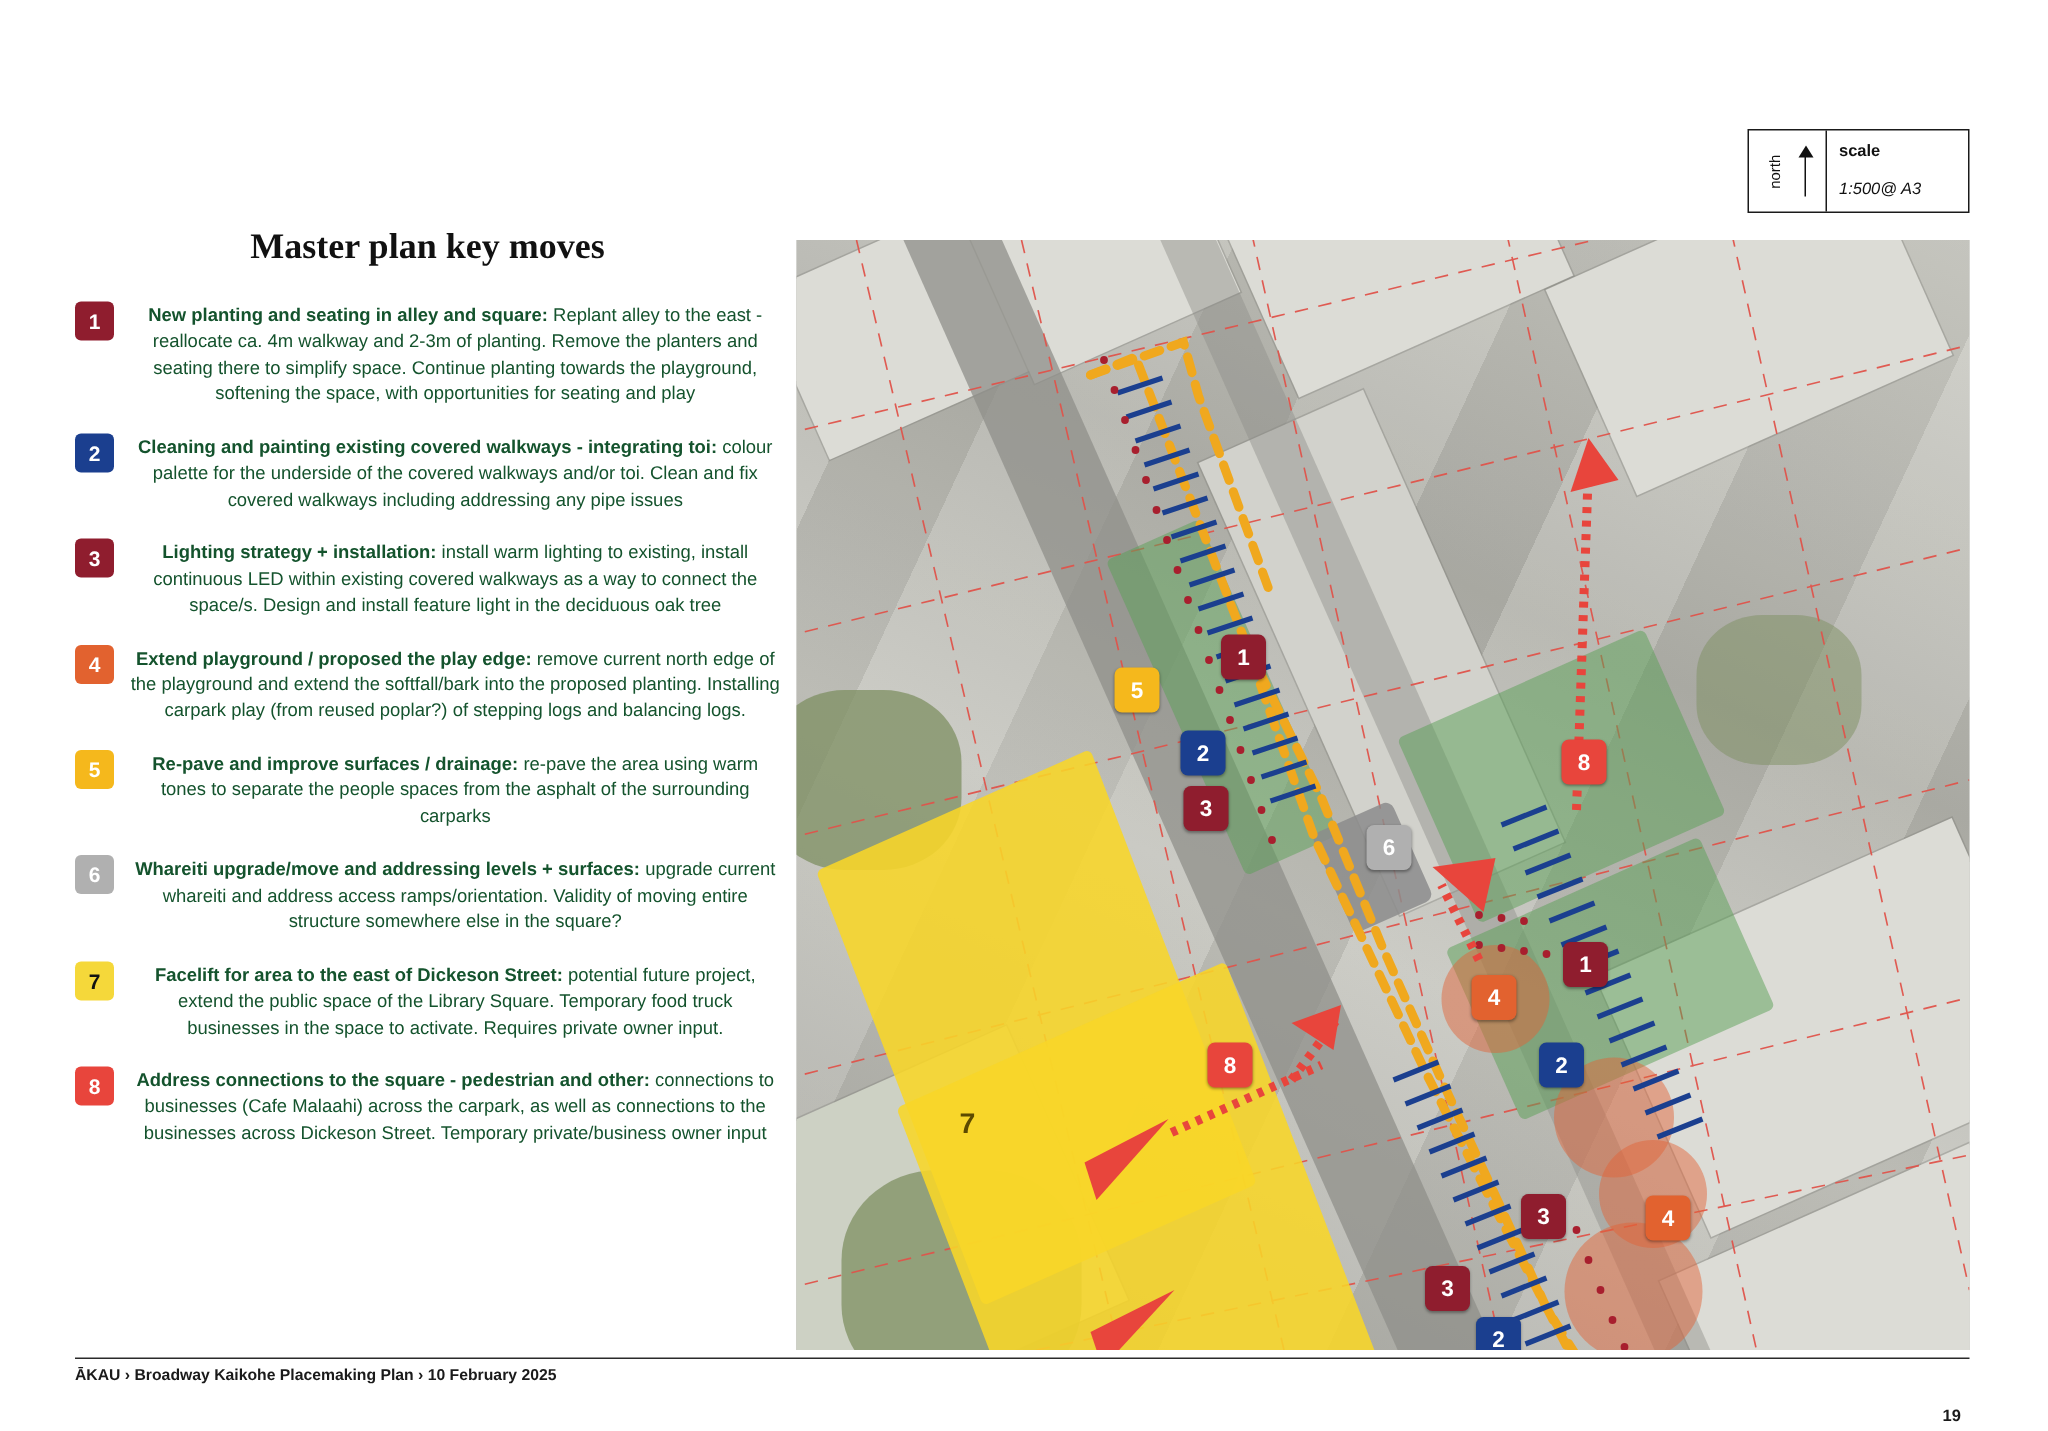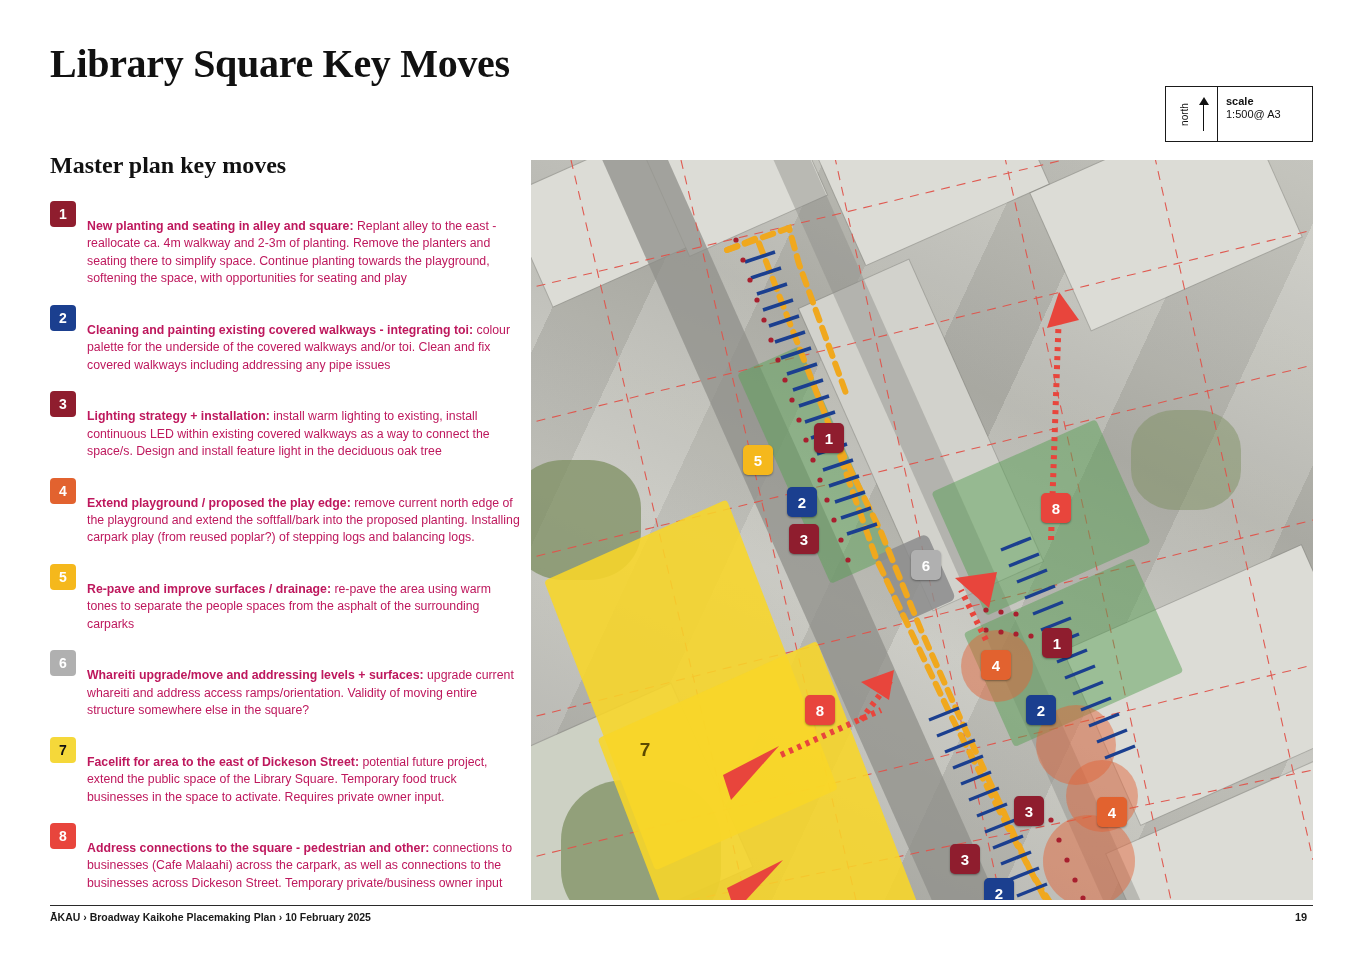--- a/index.html
+++ b/index.html
@@ -66,27 +66,28 @@
     width: 0; height: 0;
     border-left: 5px solid transparent;
     border-right: 5px solid transparent;
     border-bottom: 8px solid #111;
   }
   .scale-cell {
     flex: 1;
     padding: 8px 0 0 8px;
   }
   .scale-title { font-size: 11px; font-weight: bold; color: #111; }
-  .scale-value { font-size: 11px; color: #111; margin-top: 1px; }
+  .scale-value { font-size: 11px; color: #111; margin-top: 13px; font-style: italic; }
 
   
   .left-col {
     position: absolute;
     left: 50px; top: 152px;
     width: 470px;
+    text-align: center;
   }
   .section-title {
     font-family: "Liberation Serif", serif;
     font-weight: bold;
     font-size: 24px;
     color: #111;
     margin-bottom: 22px;
   }
   .key-item {
     display: flex;
@@ -101,23 +102,22 @@
     font-weight: bold;
     display: flex;
     align-items: center;
     justify-content: center;
     margin-right: 11px;
   }
   .key-num.light { color: #111; }
   .key-text {
     font-size: 12.3px;
     line-height: 1.42;
-    color: #be185d;
+    color: #14532d;
     padding-top: 1px;
-    margin-top: 16px;
   }
   .key-text b { font-weight: bold; }
 
   
   .map {
     position: absolute;
     left: 531px; top: 160px;
     width: 782px; height: 740px;
     overflow: hidden;
     background: #b9b9b4;
@@ -192,32 +192,31 @@
   }
   .footer-text {
     position: absolute;
     left: 50px; top: 911px;
     font-size: 10.5px;
     font-weight: bold;
     color: #1a1a1a;
   }
   .page-num {
     position: absolute;
-    left: 1295px; top: 911px;
+    left: 1295px; top: 938px;
     font-size: 11px;
     font-weight: bold;
     color: #1a1a1a;
   }
 </style>
 </head>
 <body>
 
 <div class="page">
 
-  <div class="page-title">Library Square Key Moves</div>
 
   <div class="northscale">
     <div class="north-cell">
       <div class="north-label">north</div>
       <div class="north-arrow">
         <div class="head"></div>
         <div class="shaft"></div>
       </div>
     </div>
     <div class="scale-cell">

